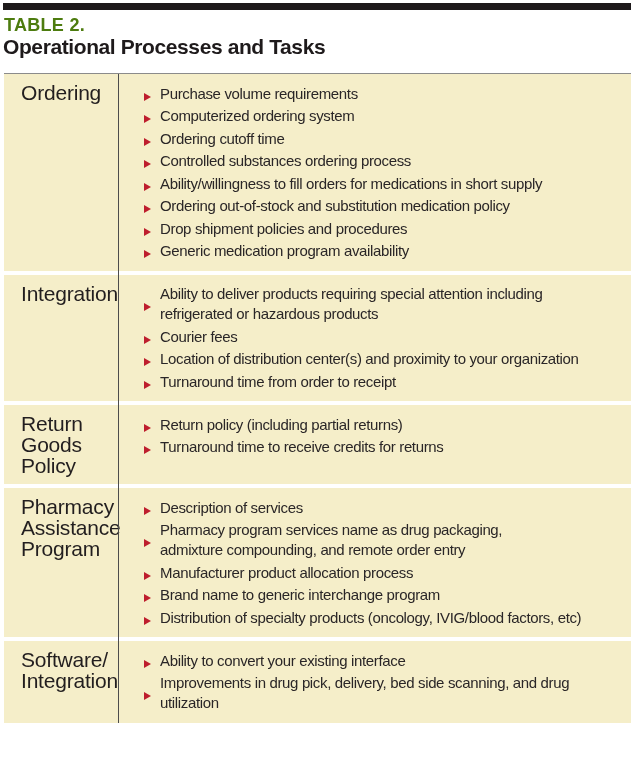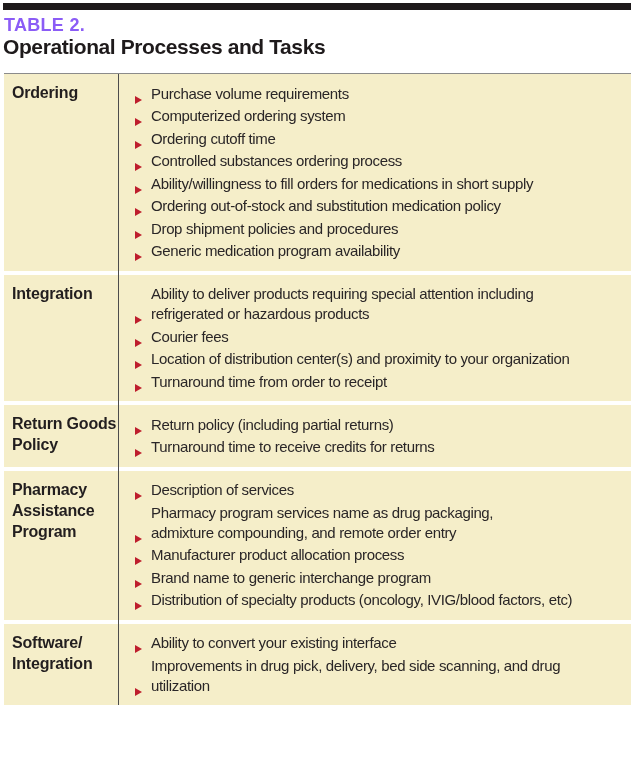--- a/index.html
+++ b/index.html
@@ -17,21 +17,21 @@
     left: 3px; top: 3px;
     width: 628px; height: 7px;
     background: #1e1a1b;
   }
   .table-label {
     position: absolute;
     left: 4px; top: 15px;
     font-size: 18px;
     font-weight: bold;
     letter-spacing: 0.3px;
-    color: #8b5cf6;
+    color: #4d7c0f;
   }
   .page-title {
     position: absolute;
     left: 3px; top: 35px;
     font-size: 21px;
     font-weight: bold;
     letter-spacing: -0.4px;
     color: #1e1a1b;
     white-space: nowrap;
   }
@@ -49,37 +49,37 @@
   }
   .row {
     display: flex;
     background: #f5eec9;
     margin-bottom: 4px;
   }
   .row:last-child { margin-bottom: 0; }
   .row-label {
     width: 109px;
     flex: 0 0 109px;
-    padding: 8px 0 8px 8px;
-    font-size: 16px;
-    font-weight: bold;
+    padding: 8px 0 8px 17px;
+    font-size: 21px;
+    font-weight: normal;
     line-height: 21px;
     letter-spacing: -0.2px;
     white-space: pre-line;
     color: #221e1f;
   }
   .row-items {
     flex: 1;
     list-style: none;
     margin: 0;
     padding: 7px 2px 7px 14px;
   }
   .bullet-item {
     display: flex;
-    align-items: flex-end;
+    align-items: center;
     margin: 2.5px 0;
   }
   .tri {
     flex: 0 0 auto;
     width: 0; height: 0;
     border-left: 7px solid #be1e2d;
     border-top: 4px solid transparent;
     border-bottom: 4px solid transparent;
     margin: 6px 9px 0 0;
   }

